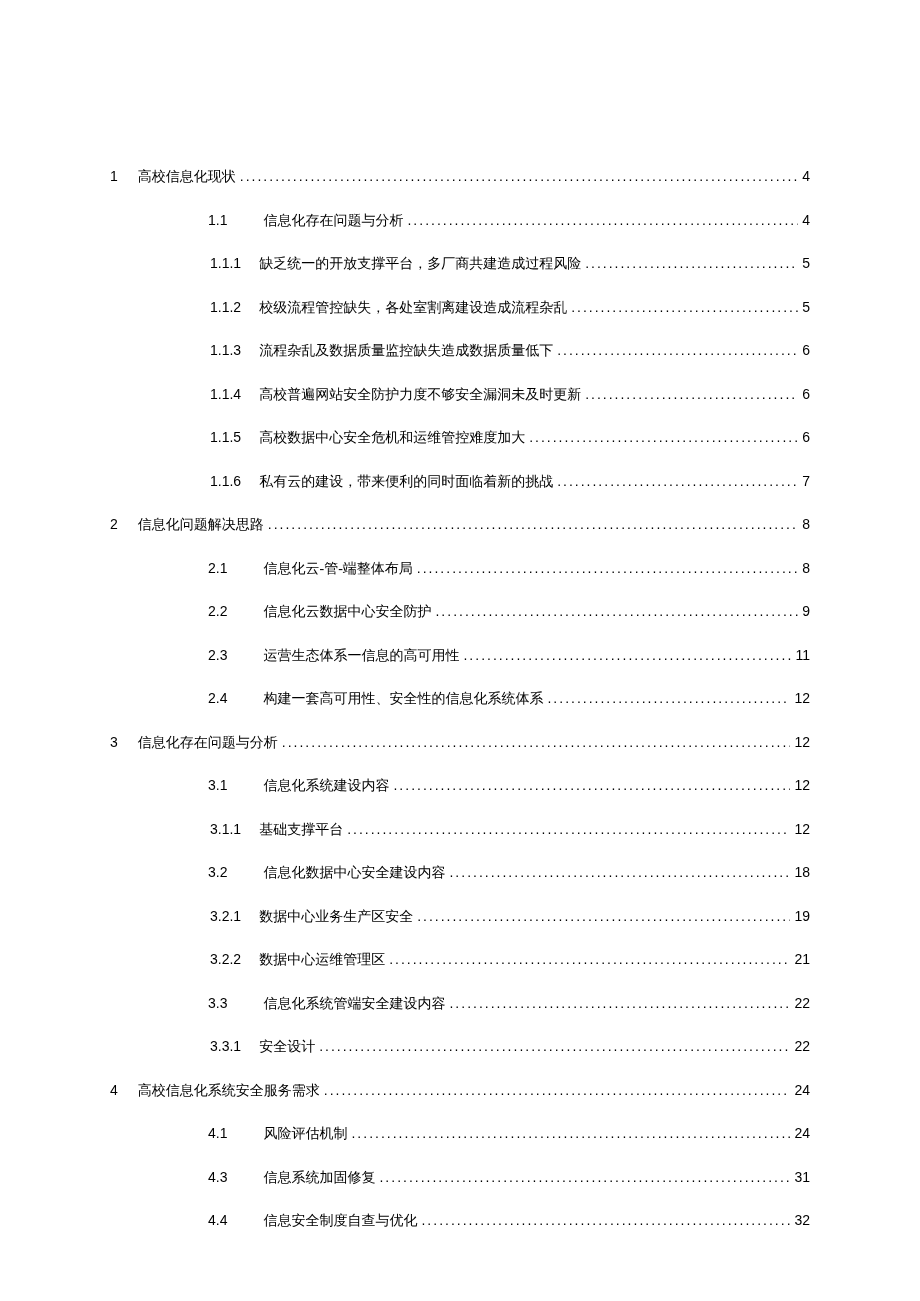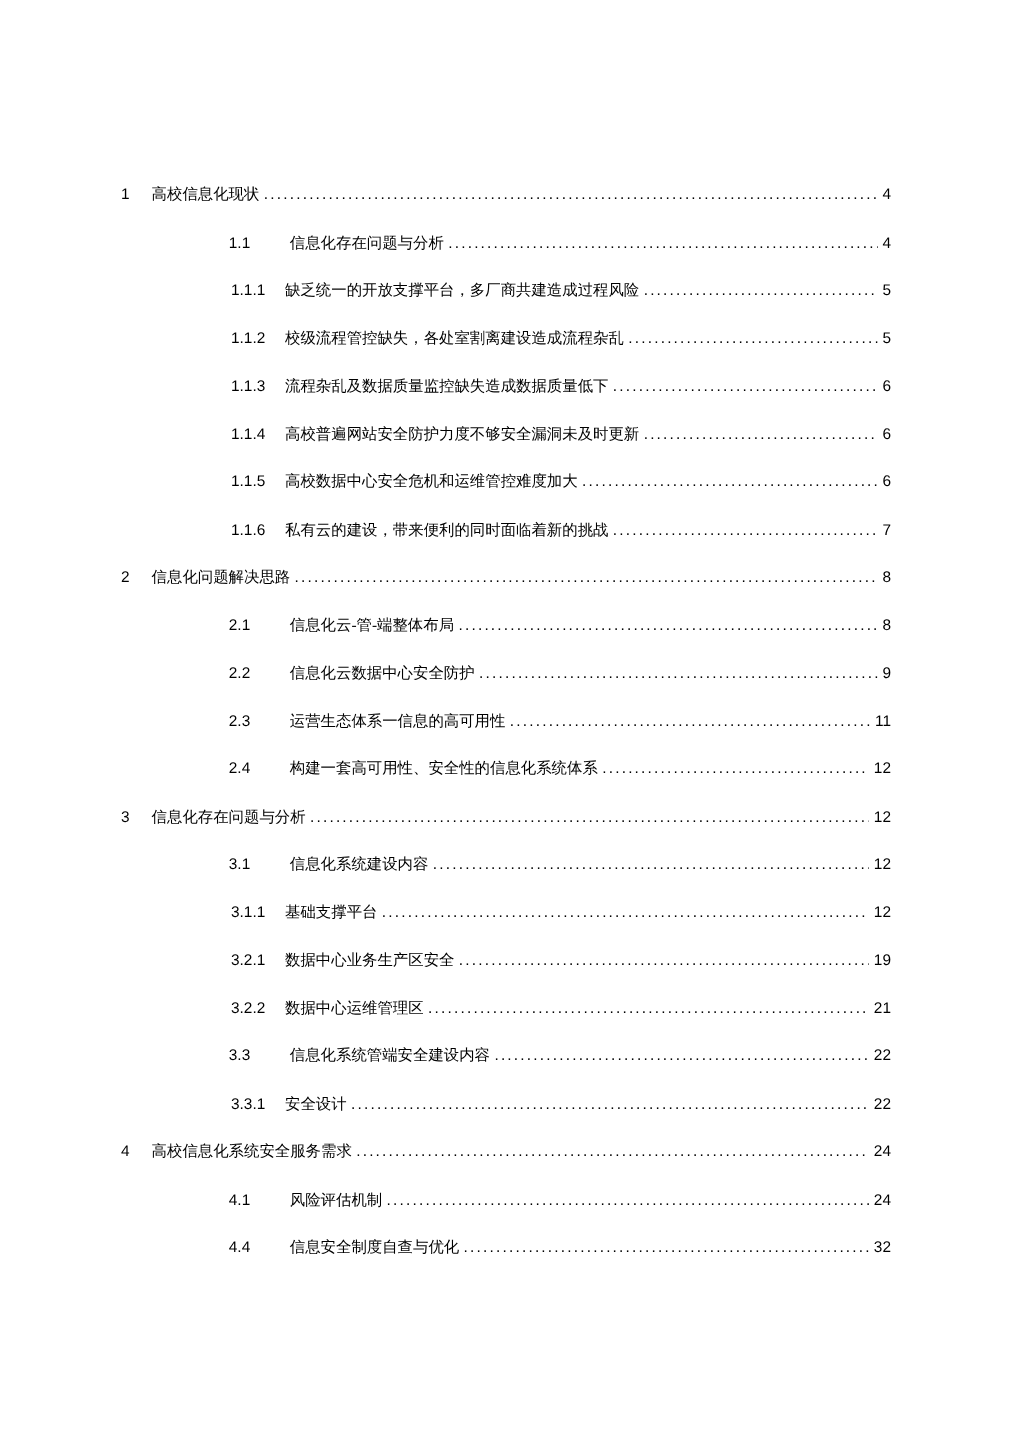--- a/index.html
+++ b/index.html
@@ -143,20 +143,26 @@
       <span class="toc-title">信息化系统建设内容</span>
       <span class="toc-dots"></span>
       <span class="toc-page">12</span>
     </div>
     <div class="toc-entry level-3">
       <span class="toc-number">3.1.1</span>
       <span class="toc-title">基础支撑平台</span>
       <span class="toc-dots"></span>
       <span class="toc-page">12</span>
     </div>
+    <div class="toc-entry level-2">
+      <span class="toc-number">3.2</span>
+      <span class="toc-title">信息化数据中心安全建设内容</span>
+      <span class="toc-dots"></span>
+      <span class="toc-page">18</span>
+    </div>
     <div class="toc-entry level-3">
       <span class="toc-number">3.2.1</span>
       <span class="toc-title">数据中心业务生产区安全</span>
       <span class="toc-dots"></span>
       <span class="toc-page">19</span>
     </div>
     <div class="toc-entry level-3">
       <span class="toc-number">3.2.2</span>
       <span class="toc-title">数据中心运维管理区</span>
       <span class="toc-dots"></span>
@@ -178,20 +184,26 @@
       <span class="toc-number">4</span>
       <span class="toc-title">高校信息化系统安全服务需求</span>
       <span class="toc-dots"></span>
       <span class="toc-page">24</span>
     </div>
     <div class="toc-entry level-2">
       <span class="toc-number">4.1</span>
       <span class="toc-title">风险评估机制</span>
       <span class="toc-dots"></span>
       <span class="toc-page">24</span>
+    </div>
+    <div class="toc-entry level-2">
+      <span class="toc-number">4.3</span>
+      <span class="toc-title">信息系统加固修复</span>
+      <span class="toc-dots"></span>
+      <span class="toc-page">31</span>
     </div>
     <div class="toc-entry level-2">
       <span class="toc-number">4.4</span>
       <span class="toc-title">信息安全制度自查与优化</span>
       <span class="toc-dots"></span>
       <span class="toc-page">32</span>
     </div>
   </div>
 
 </body></html>

